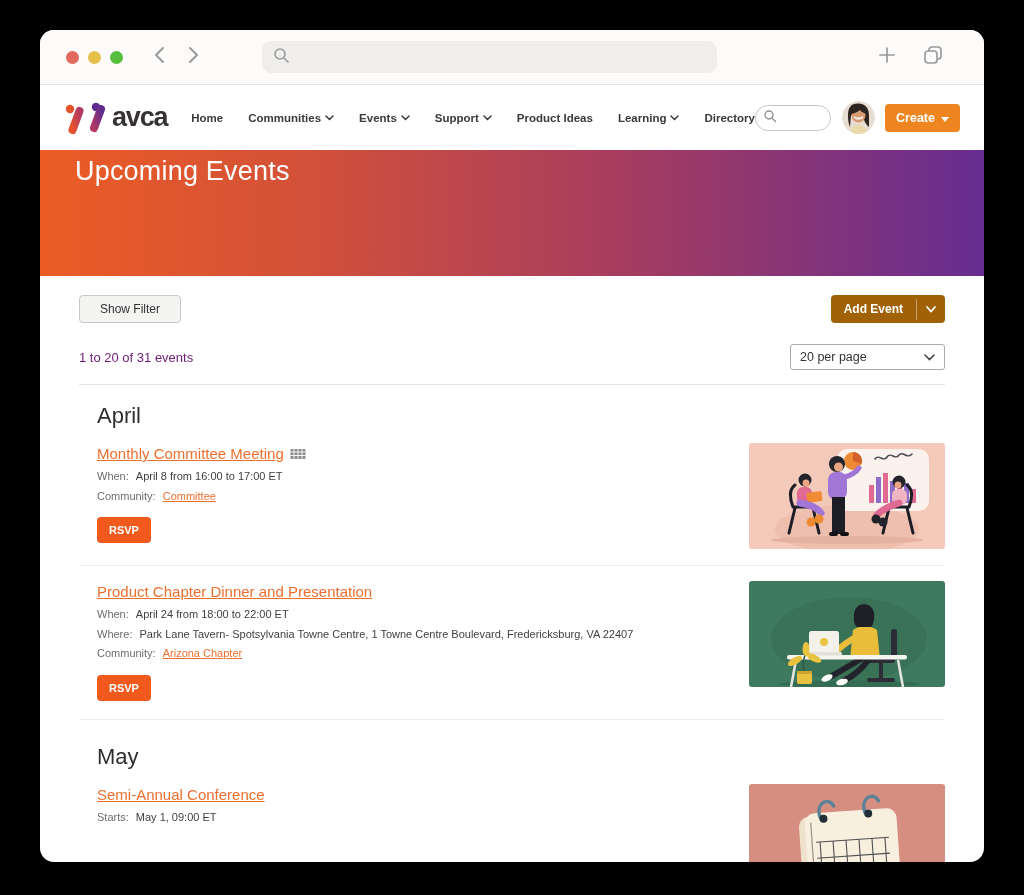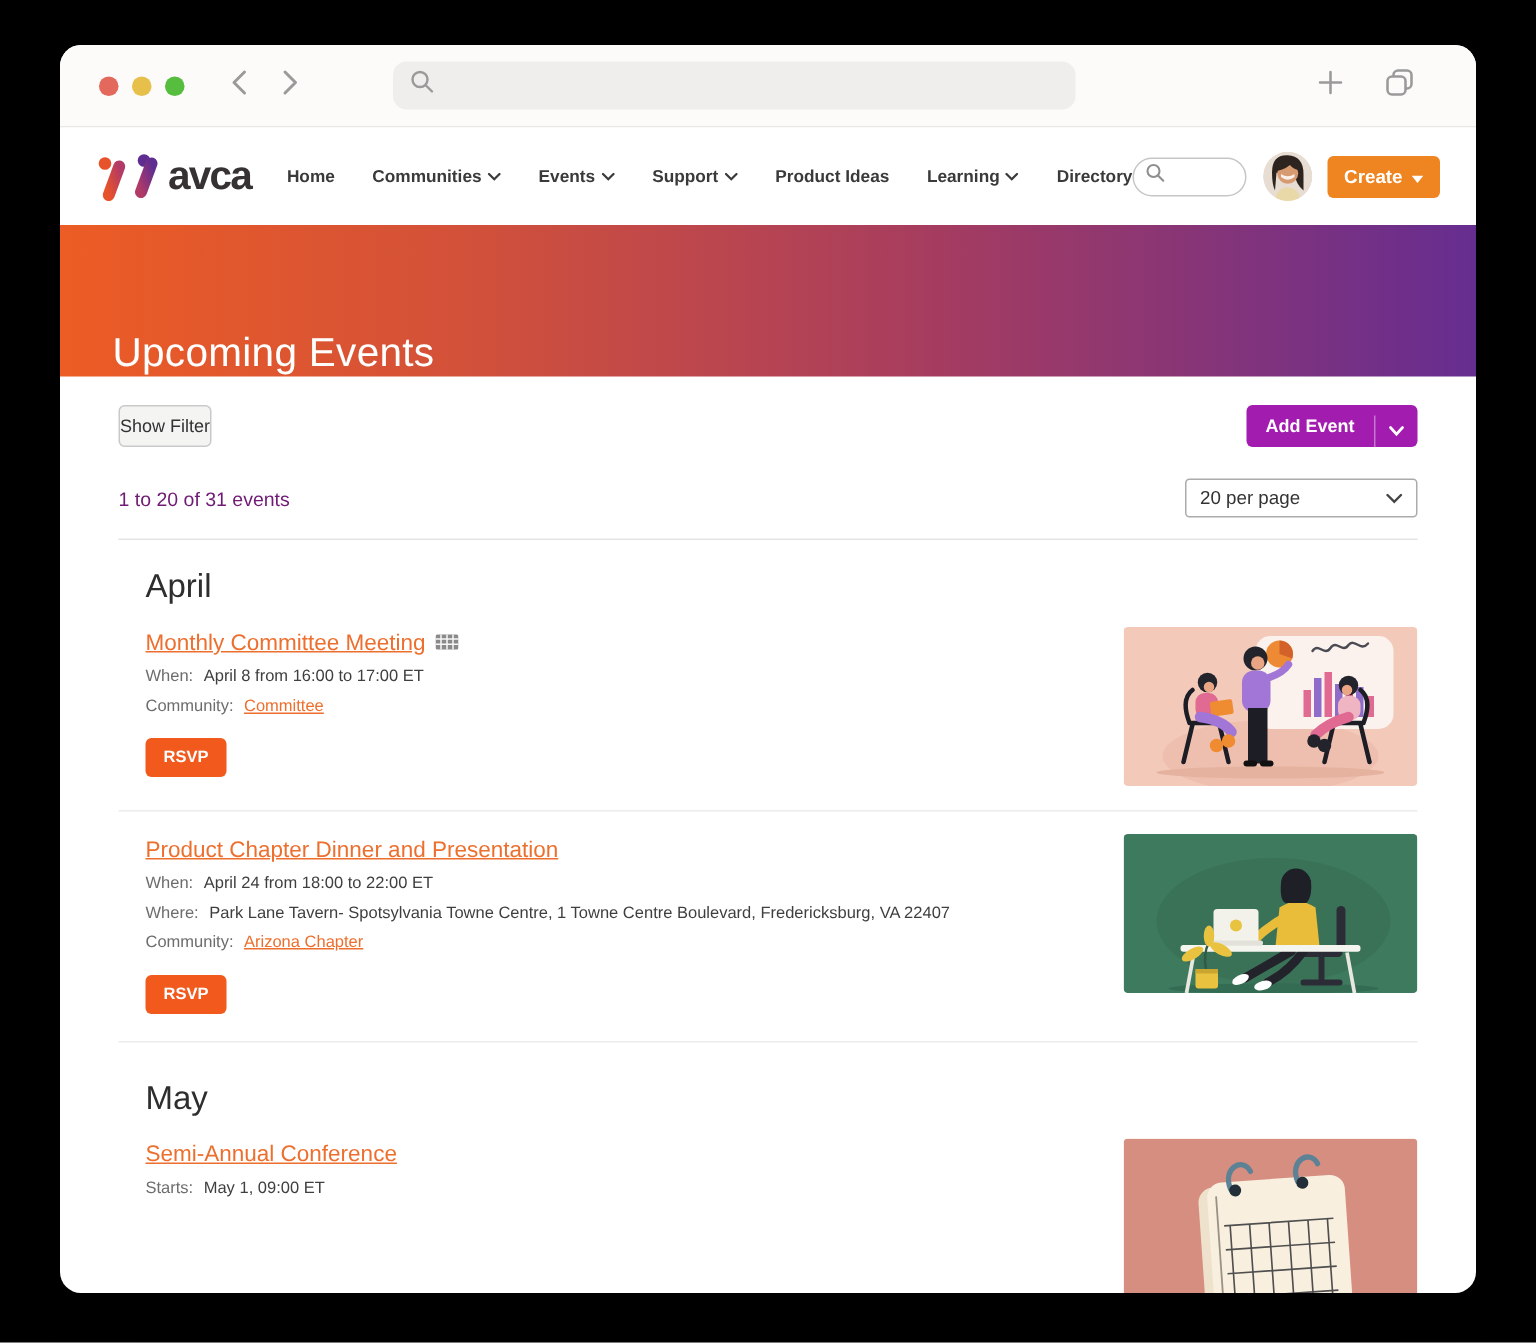--- a/index.html
+++ b/index.html
@@ -42,33 +42,33 @@
     border-radius:13px; display:flex; align-items:center; padding:0 7px; background:#fff;
   }
   .avatar { width:33px; height:33px; border-radius:50%; overflow:hidden; margin-left:11px; flex:none; cursor:pointer; }
   .create-btn {
     margin-left:10px; background:#ef8520; color:#fff; border:none; border-radius:4px;
     font-family:inherit; font-size:12.5px; font-weight:700; padding:7px 11px;
     display:flex; align-items:center; gap:6px; cursor:pointer;
   }
   
   .hero {
-    height:101px; display:flex; align-items:flex-end;
+    height:126px; display:flex; align-items:flex-start;
     background:linear-gradient(90deg,#ec5c24 0%, #d35139 28%, #a53c60 62%, #662d90 100%);
   }
   .hero h1 { margin-left:35px; margin-top:6px; color:#fff; font-size:27px; font-weight:400; letter-spacing:.2px; }
   
   .content { padding:19px 39px 0; }
   .toolbar { display:flex; justify-content:space-between; align-items:flex-start; }
   .show-filter {
     background:#f4f4f3; border:1px solid #c9c9c9; border-radius:4px;
-    font-family:inherit; font-size:12px; color:#333; padding:6px 0; cursor:pointer;
+    font-family:inherit; font-size:12px; color:#333; padding:6px 20px; cursor:pointer;
   }
   .add-event {
-    display:flex; align-items:flex-end; background:#a21caf; border-radius:4px;
+    display:flex; align-items:center; background:#a16207; border-radius:4px;
     color:#fff; font-size:12px; font-weight:700; cursor:pointer; overflow:hidden;
   }
   .ae-label { padding:7px 13px; display:flex; align-items:center; }
   .ae-caret { padding:7px 9px; border-left:1px solid rgba(255,255,255,.4); display:flex; align-items:center; }
   .pagerow { display:flex; justify-content:space-between; align-items:center; margin-top:21px; }
   .summary { font-size:13px; color:#701a75; }
   .perpage {
     width:155px; height:26px; border:1px solid #ababab; border-radius:3px; background:#fff;
     display:flex; align-items:center; padding:0 9px; font-size:12.5px; color:#333; cursor:pointer;
   }

